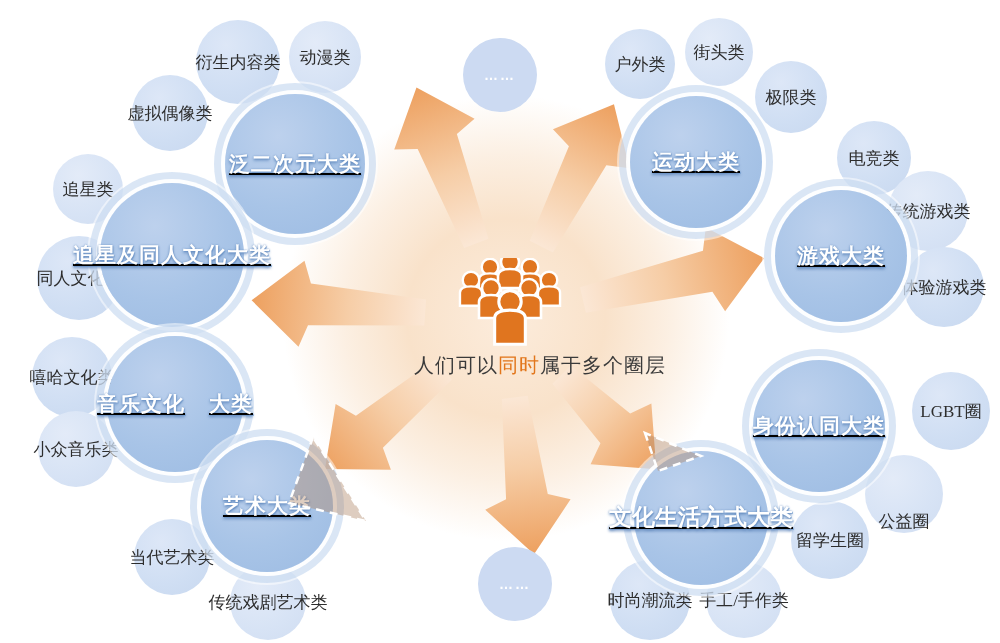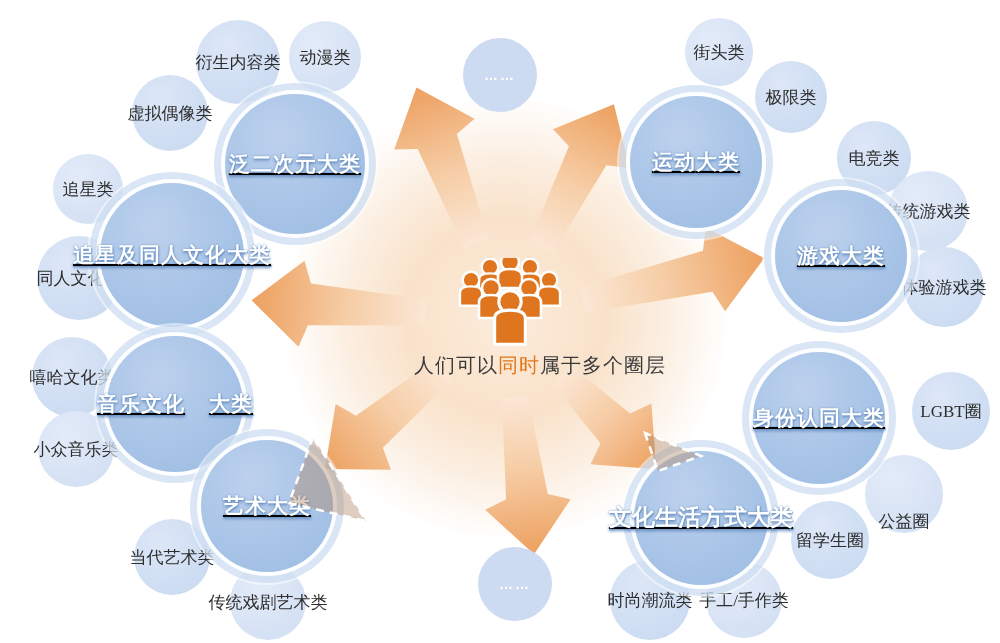--- a/index.html
+++ b/index.html
@@ -88,20 +88,23 @@
     </div>
   <div class="sat light" style="left:38px;top:411px;width:76px;height:76px;">
       <span class="lbl">小众音乐类</span>
     </div>
   <div class="sat" style="left:134px;top:519px;width:76px;height:76px;">
       <span class="lbl">当代艺术类</span>
     </div>
   <div class="sat light" style="left:230px;top:564px;width:76px;height:76px;">
       <span class="lbl">传统戏剧艺术类</span>
     </div>
+  <div class="sat" style="left:605px;top:29px;width:70px;height:70px;">
+      <span class="lbl">户外类</span>
+    </div>
   <div class="sat light" style="left:685px;top:18px;width:68px;height:68px;">
       <span class="lbl">街头类</span>
     </div>
   <div class="sat" style="left:755px;top:61px;width:72px;height:72px;">
       <span class="lbl">极限类</span>
     </div>
   <div class="sat" style="left:837px;top:121px;width:74px;height:74px;">
       <span class="lbl">电竞类</span>
     </div>
   <div class="sat light" style="left:888px;top:171px;width:80px;height:80px;">
@@ -151,21 +154,21 @@
     <span class="ln">大类</span>
   </div>
   <div class="maj" style="left:630px;top:96px;width:132px;height:132px;">
     <span class="ln">运动</span>
     <span class="ln">大类</span>
   </div>
   <div class="maj" style="left:775px;top:190px;width:132px;height:132px;">
     <span class="ln">游戏</span>
     <span class="ln">大类</span>
   </div>
-  <div class="maj" style="left:753px;top:352px;width:132px;height:132px;text-align:right;">
+  <div class="maj" style="left:753px;top:360px;width:132px;height:132px;text-align:right;">
     <span class="ln">身份认同</span>
     <span class="ln">大类</span>
   </div>
   <div class="maj wide" style="left:634px;top:451px;width:134px;height:134px;">
     <span class="ln">文化生活方式</span>
     <span class="ln">大类</span>
   </div>
 
   <svg class="layer top" width="1000" height="643" viewBox="0 0 1000 643">
     <polygon points="313,437 289,503 366,521" fill="rgba(176,136,104,0.42)" stroke="#ffffff" stroke-width="2.5" stroke-dasharray="8 6"></polygon>

